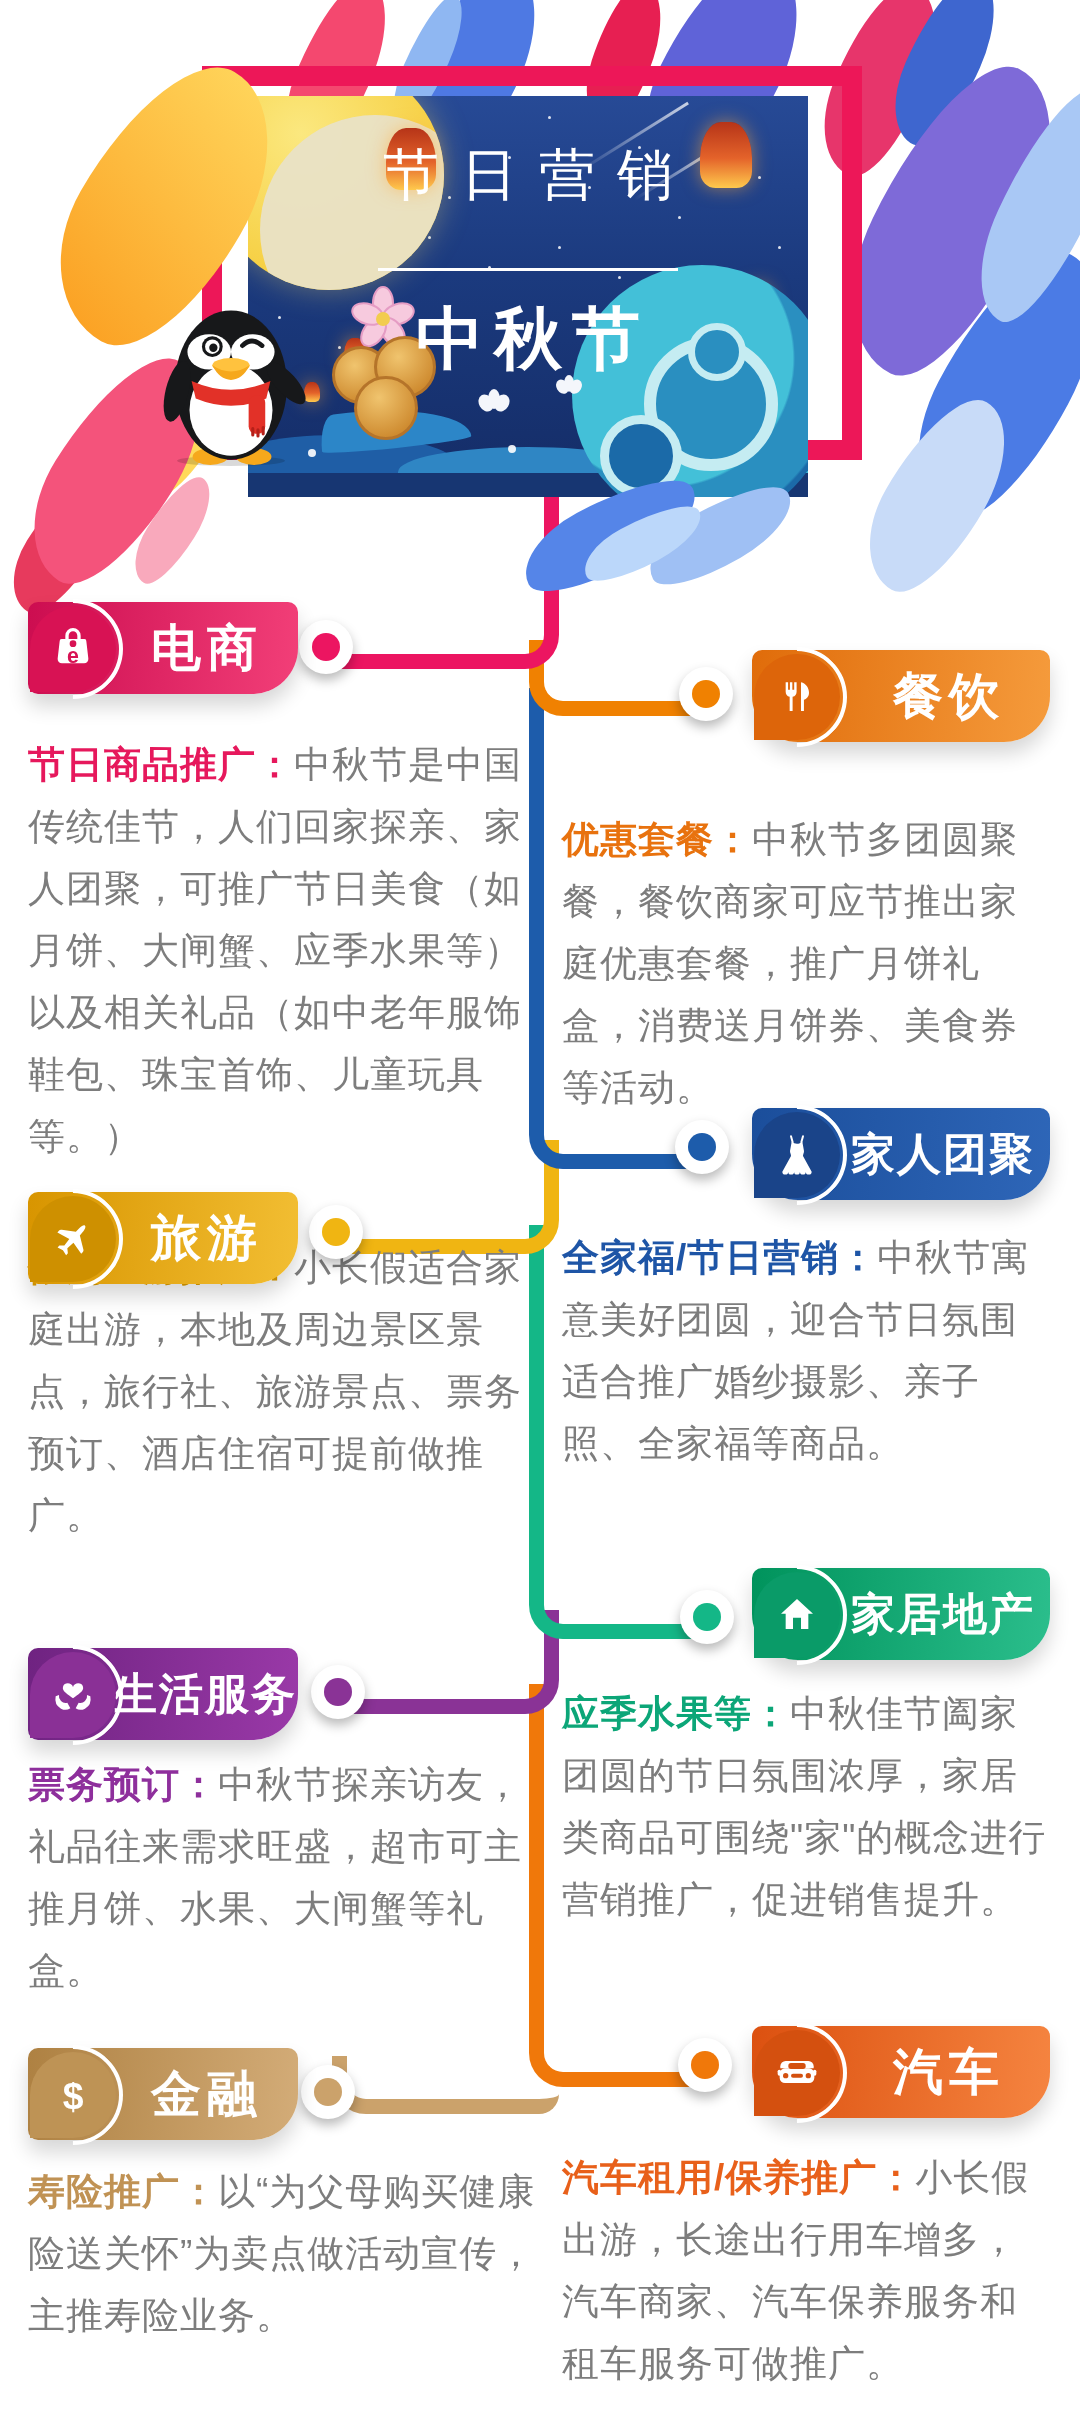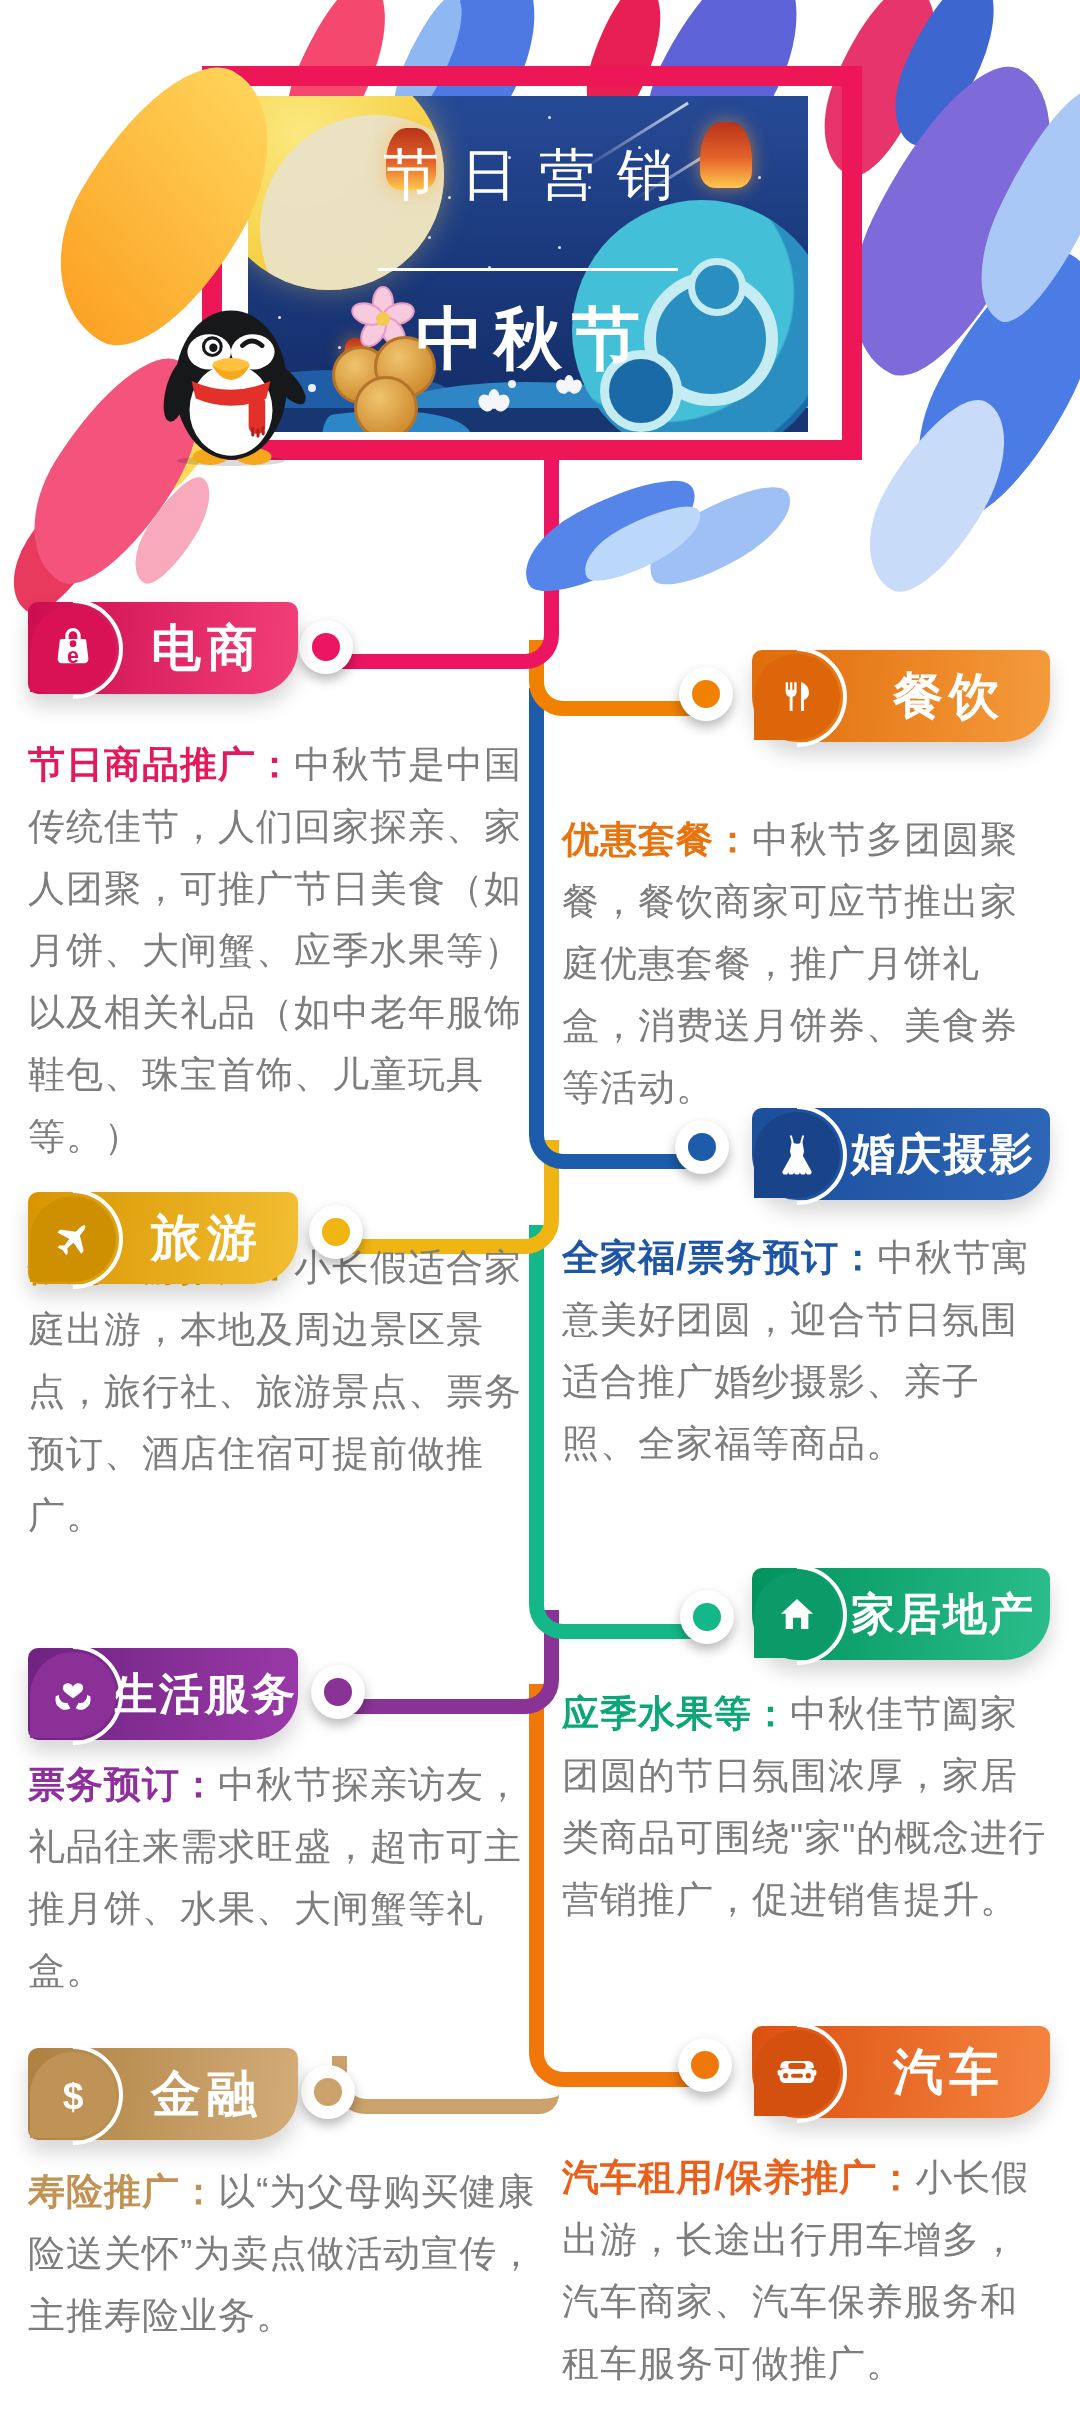--- a/index.html
+++ b/index.html
@@ -21,21 +21,21 @@
   .b12{left:150px;top:470px;width:45px;height:120px;background:#f9a9bc;transform:rotate(32deg);}
   .b13{left:880px;top:55px;width:145px;height:330px;background:#7e6ad8;transform:rotate(26deg);}
   .b14{left:945px;top:240px;width:125px;height:290px;background:#4b7be5;transform:rotate(28deg);}
   .b15{left:1005px;top:80px;width:85px;height:250px;background:#a9c8f5;transform:rotate(25deg);}
   .b16{left:890px;top:390px;width:95px;height:210px;background:#c8dbf8;transform:rotate(30deg);}
   .b17{left:575px;top:440px;width:70px;height:190px;background:#5585e8;transform:rotate(62deg);z-index:22;}
   .b18{left:690px;top:455px;width:60px;height:160px;background:#9fc0f4;transform:rotate(60deg);z-index:22;}
   .b19{left:620px;top:478px;width:45px;height:130px;background:#bbd7fa;transform:rotate(62deg);z-index:22;}
   
   .frame{position:absolute;left:202px;top:66px;width:620px;height:354px;border:20px solid #ed1758;z-index:20;}
-  .photo{position:absolute;left:248px;top:96px;width:560px;height:336px;z-index:21;overflow:hidden;
+  .photo{position:absolute;left:248px;top:96px;width:560px;height:401px;z-index:21;overflow:hidden;
          background:linear-gradient(180deg,#274a96 0%,#1b3a7e 45%,#142c66 100%);}
   .stars{position:absolute;left:0;top:0;width:3px;height:3px;border-radius:50%;background:#fff;opacity:.85;
     box-shadow:40px 30px #fff,90px 80px #fff,150px 40px #fff,200px 100px #fff,260px 60px #fff,300px 20px #fff,
     340px 90px #fff,390px 50px #fff,430px 120px #fff,470px 30px #fff,510px 80px #fff,530px 150px #fff,
     60px 150px #fff,120px 180px #fff,180px 140px #fff,240px 170px #fff,310px 150px #fff,370px 180px #fff,
     420px 200px #fff,480px 190px #fff,30px 220px #fff,90px 250px #fff,200px 230px #fff,280px 240px #fff,
     350px 250px #fff,450px 260px #fff,520px 230px #fff,140px 270px #fff;}
   .moon{position:absolute;left:-34px;top:-36px;width:230px;height:230px;border-radius:50%;overflow:hidden;
         background:radial-gradient(circle at 38% 32%,#fbe87f,#f6ce3f 72%);box-shadow:0 0 30px rgba(250,220,110,.35);}
   .moon::after{content:'';position:absolute;left:20%;top:24%;width:100%;height:100%;border-radius:50%;
@@ -291,30 +291,30 @@
       <svg width="56" height="56" viewBox="-42 -42 84 84">
         <path fill="#fff" d="M-17,-22 h3.6 v11 h2.8 v-11 h3.6 v11 h2.8 v-11 h3.6 v14 a8,8 0 0 1 -6,7.7 v21.3 h-4.4 v-21.3 a8,8 0 0 1 -6,-7.7 z"></path>
         <path fill="#fff" d="M6,-22 c8,1.5 12,9.5 12,15.5 c0,6 -4,9.5 -7.6,10.5 v17 h-4.4 z"></path>
       </svg>
     </div>
     <p class="para p-right" style="top:809px"><b>优惠套餐：</b><span>中秋节多团圆聚餐，餐饮商家可应节推出家庭优惠套餐，推广月饼礼盒，消费送月饼券、美食券等活动。</span></p>
   </div>
 
   <div class="g-wed">
     <div class="bar right" style="top:1108px"></div>
-    <div class="blabel small rpos4" style="top:1108px">婚庆摄影</div>
+    <div class="blabel small rpos4" style="top:1108px">家人团聚</div>
     <div class="circle" style="left:754px;top:1112px">
       <svg width="56" height="56" viewBox="-42 -42 84 84">
         <path d="M-9,-28 L-6.5,-19 M9,-28 L6.5,-19" stroke="#fff" stroke-width="3" fill="none" stroke-linecap="round"></path>
         <path fill="#fff" d="M-8,-20 C-3,-16 3,-16 8,-20 L10.5,-6 C10.5,-3 9,-1 9,1.5 L22,25
           a4.4,4.4 0 0 1 -8.8,0 a4.4,4.4 0 0 1 -8.8,0 a4.4,4.4 0 0 1 -8.8,0 a4.4,4.4 0 0 1 -8.8,0 a4.4,4.4 0 0 1 -8.8,0
           L-9,1.5 C-9,-1 -10.5,-3 -10.5,-6 Z"></path>
       </svg>
     </div>
-    <p class="para p-right" style="top:1227px"><b>全家福/票务预订：</b><span>中秋节寓意美好团圆，迎合节日氛围适合推广婚纱摄影、亲子照、全家福等商品。</span></p>
+    <p class="para p-right" style="top:1227px"><b>全家福/节日营销：</b><span>中秋节寓意美好团圆，迎合节日氛围适合推广婚纱摄影、亲子照、全家福等商品。</span></p>
   </div>
 
   <div class="g-travel">
     <div class="bar left" style="top:1192px"></div>
     <div class="blabel lpos" style="top:1192px">旅游</div>
     <div class="circle" style="left:30px;top:1196px">
       <svg width="58" height="58" viewBox="-42 -42 84 84">
         <g transform="rotate(42)">
           <path fill="#fff" d="M0,-26 c2.2,0 3.6,4.5 3.6,9 l0.3,6.5 L21,1 c1.6,0.9 2.2,2.2 2.2,3.8 v3.2 L4,3.5 l-1.1,12 5.4,4.8 v3.8 L0,21.8 l-8.3,2.3 v-3.8 l5.4,-4.8 L-4,3.5 l-19.2,4.5 v-3.2 c0,-1.6 0.6,-2.9 2.2,-3.8 l17.1,-11.5 0.3,-6.5 c0,-4.5 1.4,-9 3.6,-9 z"></path>
         </g>

